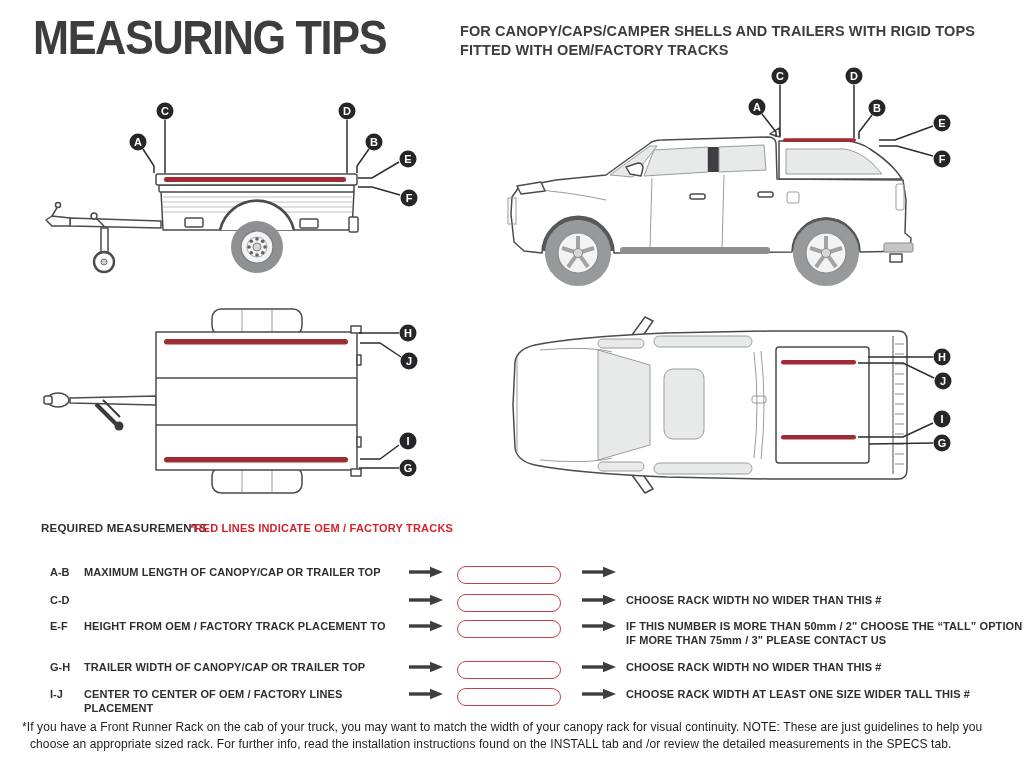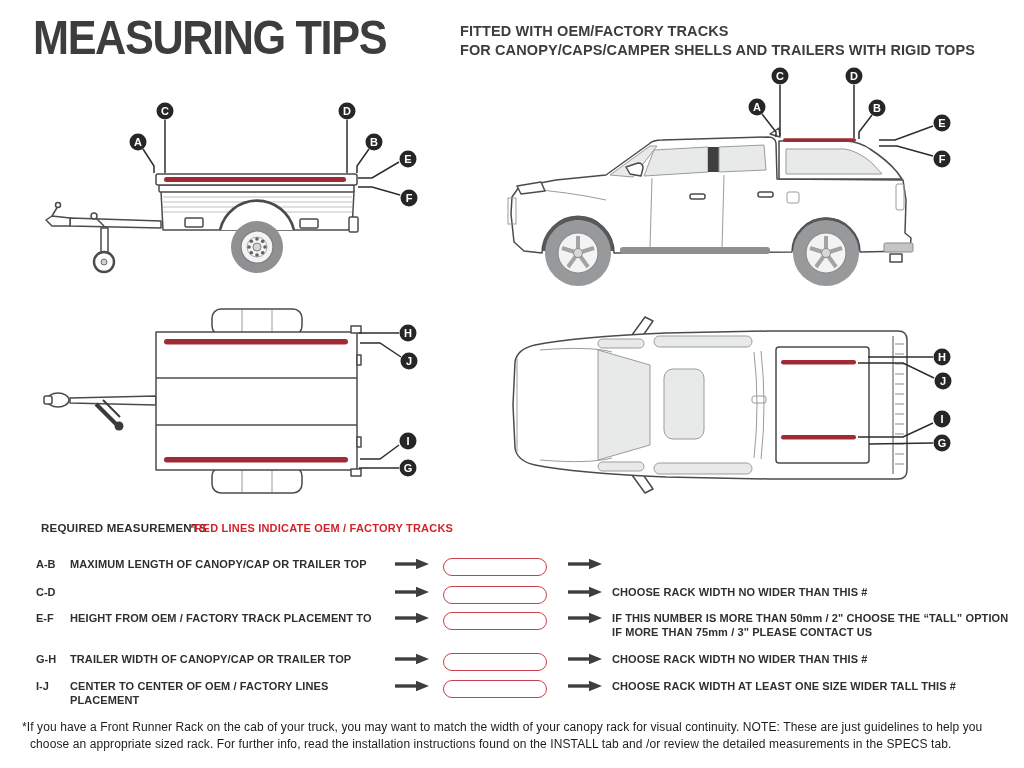--- a/index.html
+++ b/index.html
@@ -21,39 +21,39 @@
   .ln{fill:none;stroke:#4b4b4d;stroke-width:1.5;stroke-linejoin:round;}
   .thin{fill:none;stroke:#9b9b9d;stroke-width:1;}
   .win{fill:#e8eaea;stroke:#9b9b9d;stroke-width:1;}
   .red{fill:#9f2c34;stroke:none;}
   .lead{fill:none;stroke:#2c2c2e;stroke-width:1.5;}
   .bub{fill:#262628;}
   .bubt{fill:#ffffff;font-family:"Liberation Sans",sans-serif;font-size:11px;font-weight:700;text-anchor:middle;}
   #m-head{left:33px;top:522px;font-size:11.5px;font-weight:700;letter-spacing:0.2px;color:#2f2f31;padding-left:8px;}
   #m-note{left:190px;top:522px;font-size:11px;font-weight:700;letter-spacing:0.2px;color:#d2232a;}
   .mrow{position:absolute;left:0;width:1024px;height:30px;font-size:11px;font-weight:700;line-height:13.5px;color:#2f2f31;}
-  .mrow>span{position:absolute;top:0;display:block;}
+  .mrow>span{position:absolute;top:8px;display:block;margin-left:14px;}
   .mkey{left:36px;width:32px;}
   .mdesc{left:70px;width:330px;letter-spacing:0.1px;}
   .arr1{left:394px;top:1px;}
   .pill{left:443px;top:-3px;width:102px;height:16px;border:1.4px solid #c5404a;border-radius:10px;background:#ffffff;}
   .arr2{left:567px;top:1px;}
   .mout{left:612px;width:405px;letter-spacing:0.1px;}
   #footnote{
     left:22px;top:719px;width:992px;font-size:12px;font-weight:400;line-height:1.4;
     color:#1d1d1f;padding-left:8px;text-indent:-8px;letter-spacing:0.1px;
   }
 </style>
 </head>
 <body>
 
 <div class="abs" id="title">MEASURING TIPS</div>
 <div class="abs" id="subtitle">
+  <div>FOR CANOPY/CAPS/CAMPER SHELLS AND TRAILERS WITH RIGID TOPS</div>
   <div>FITTED WITH OEM/FACTORY TRACKS</div>
-  <div>FOR CANOPY/CAPS/CAMPER SHELLS AND TRAILERS WITH RIGID TOPS</div>
 </div>
 
 <svg style="left:0;top:85px" width="460" height="215" viewBox="0 85 460 215">
 
   <polygon class="ol" points="161,221 70,218 70,226 161,228"></polygon>
   <polygon class="ol" points="70,218 52,216 46,220 52,226 70,226"></polygon>
   <line class="ln" x1="52" y1="216" x2="58" y2="206"></line>
   <circle class="ol" cx="58" cy="205" r="2.5"></circle>
 
   <rect class="ol" x="101" y="228" width="7" height="26"></rect>

